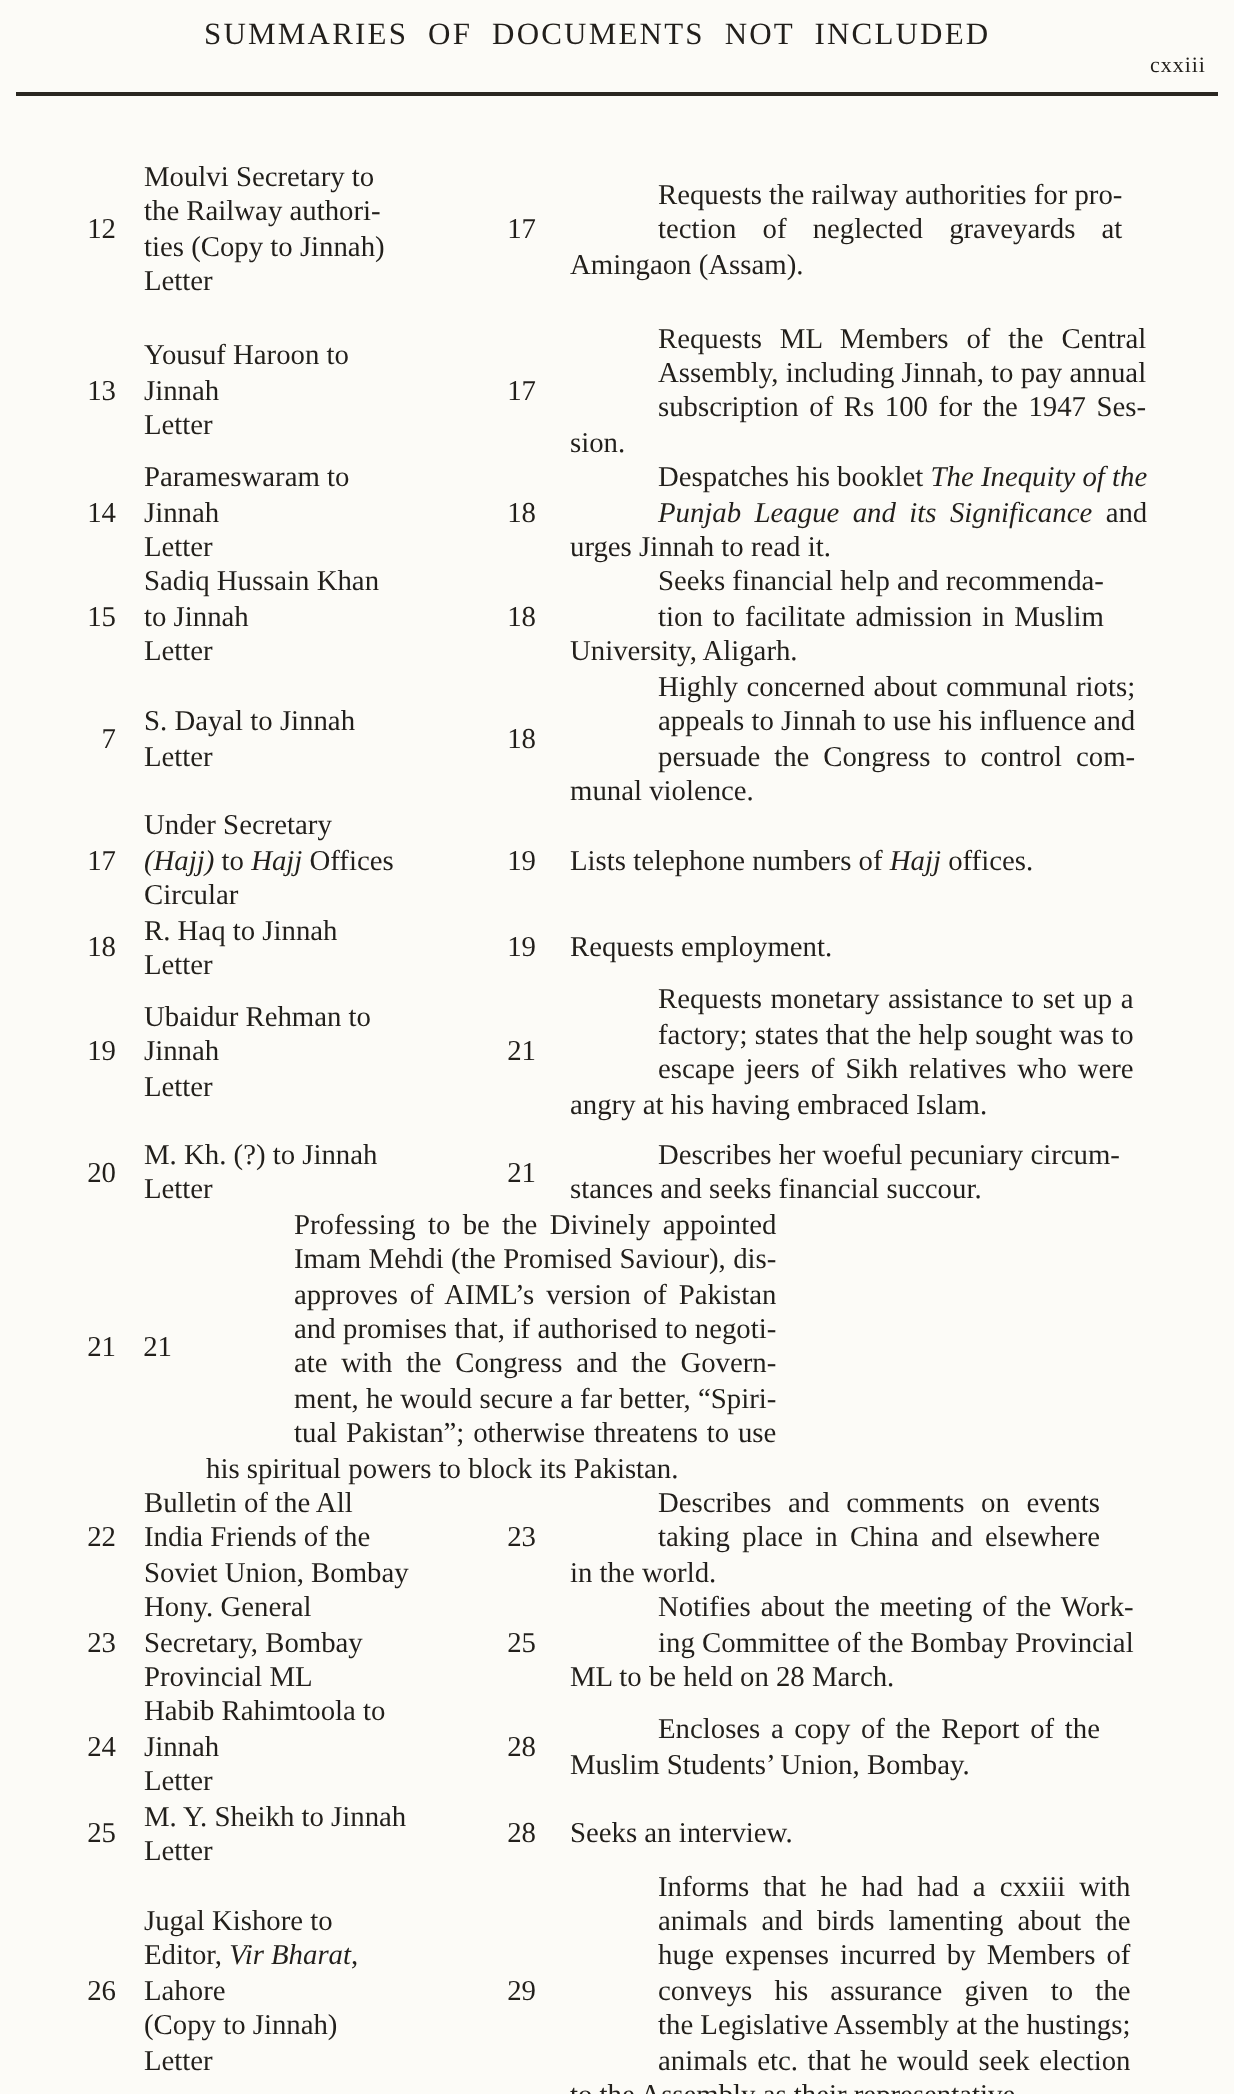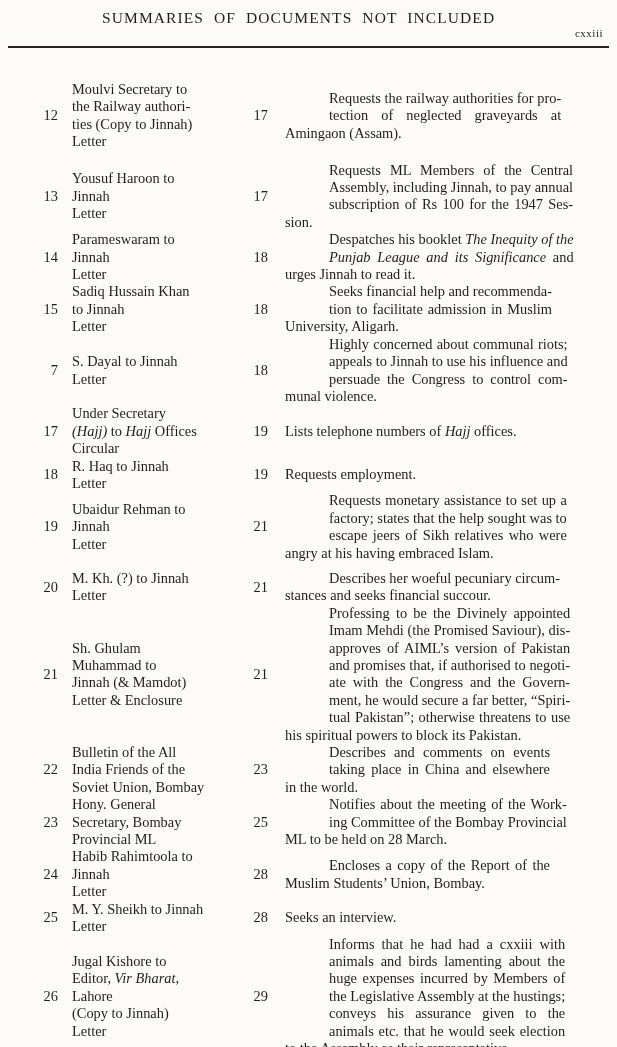--- a/index.html
+++ b/index.html
@@ -182,26 +182,20 @@
         <div class="line">Letter</div>
       </div>
       <div class="c-page">21</div>
       <div class="c-sum">
         <div class="line just">Describes her woeful pecuniary circum-</div>
         <div class="line">stances and seeks financial succour.</div>
       </div>
     </div>
     <div class="row">
       <div class="c-num">21</div>
-      <div class="c-desc">
-        <div class="line">Sh. Ghulam</div>
-        <div class="line">Muhammad to</div>
-        <div class="line">Jinnah (&amp; Mamdot)</div>
-        <div class="line">Letter &amp; Enclosure</div>
-      </div>
       <div class="c-page">21</div>
       <div class="c-sum">
         <div class="line just">Professing to be the Divinely appointed</div>
         <div class="line just">Imam Mehdi (the Promised Saviour), dis-</div>
         <div class="line just">approves of AIML’s version of Pakistan</div>
         <div class="line just">and promises that, if authorised to negoti-</div>
         <div class="line just">ate with the Congress and the Govern-</div>
         <div class="line just">ment, he would secure a far better, “Spiri-</div>
         <div class="line just">tual Pakistan”; otherwise threatens to use</div>
         <div class="line">his spiritual powers to block its Pakistan.</div>
@@ -266,19 +260,19 @@
         <div class="line">Editor, <i>Vir Bharat</i>,</div>
         <div class="line">Lahore</div>
         <div class="line">(Copy to Jinnah)</div>
         <div class="line">Letter</div>
       </div>
       <div class="c-page">29</div>
       <div class="c-sum">
         <div class="line just">Informs that he had had a cxxiii with</div>
         <div class="line just">animals and birds lamenting about the</div>
         <div class="line just">huge expenses incurred by Members of</div>
+        <div class="line just">conveys his assurance given to the</div>
         <div class="line just">the Legislative Assembly at the hustings;</div>
-        <div class="line just">conveys his assurance given to the</div>
         <div class="line just">animals etc. that he would seek election</div>
         <div class="line">to the Assembly as their representative.</div>
       </div>
     </div>
   </main>
 
 </body></html>

